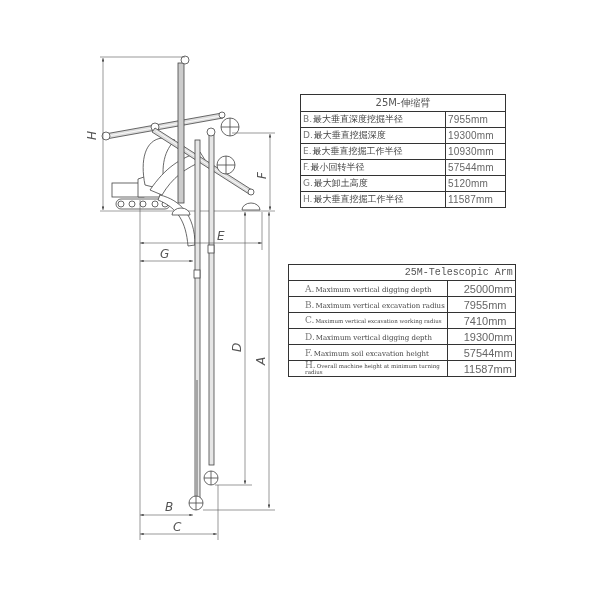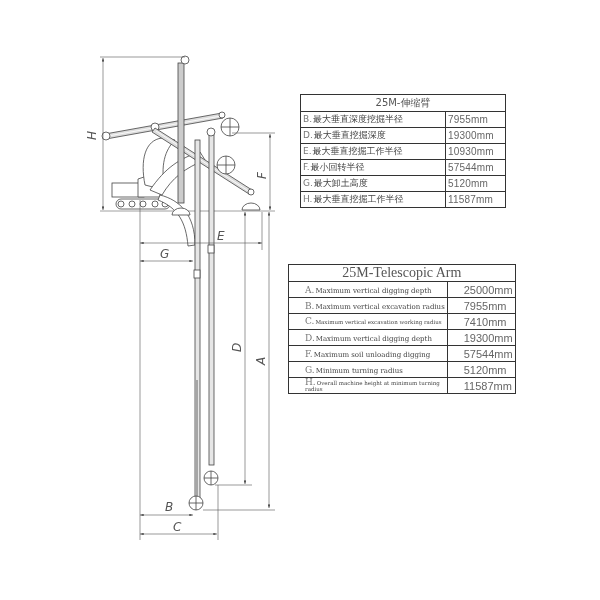--- a/index.html
+++ b/index.html
@@ -6,21 +6,21 @@
     body { width:600px; height:600px; position:relative; overflow:hidden; font-family:"DejaVu Sans", sans-serif; }
     #diagram { position:absolute; left:0; top:0; width:600px; height:600px; }
     .spec-table { position:absolute; border-collapse:collapse; background:#fff; color:#444; }
     .spec-table td, .spec-table th { border:1px solid #333; padding:0 2px; white-space:nowrap; overflow:hidden; }
     .spec-table th { font-weight:normal; text-align:center; color:#555; }
     #table-cn { left:300px; top:94px; width:206px; }
     #table-cn th { height:16px; font-size:10px; }
     #table-cn td { height:15px; font-size:9px; }
     #table-cn td.val { width:55px; font-size:10px; color:#666; font-family:"Liberation Sans", sans-serif; letter-spacing:0.2px; }
     #table-en { left:288px; top:264px; width:208px; }
-    #table-en th { height:15px; font-size:14px; font-family:Liberation Serif, serif; }
+    #table-en th { height:15px; font-size:10px; font-family:Liberation Mono, monospace;text-align:right; }
     #table-en td { height:15px; font-size:7px; font-family:"DejaVu Serif", serif;padding-left:16px; }
     #table-en td.small { font-size:5.5px; line-height:6px; }
     #table-en td.val { width:58px; font-size:11px; color:#666; font-family:"Liberation Sans", sans-serif; }
     .letter { font-size:9px; color:#777; margin-right:1px; }
     .dim-label { font-family:"DejaVu Sans", sans-serif; font-style:italic; fill:#555; font-size:12px; }
   </style>
 </head>
 <body>
 
 <svg id="diagram" viewBox="0 0 600 600" xmlns="http://www.w3.org/2000/svg">
@@ -181,25 +181,21 @@
       </tr>
   <tr>
         <td class="small" style="white-space:normal"><span class="letter">C.</span><span>Maximum vertical excavation working radius</span></td>
         <td class="val">7410mm</td>
       </tr>
   <tr>
         <td><span class="letter">D.</span><span>Maximum vertical digging depth</span></td>
         <td class="val">19300mm</td>
       </tr>
   <tr>
-        <td><span class="letter">F.</span><span>Maximum soil unloading digging</span></td>
+        <td><span class="letter">F.</span><span>Maximum soil excavation height</span></td>
         <td class="val">57544mm</td>
-      </tr>
-  <tr>
-        <td><span class="letter">G.</span><span>Minimum turning radius</span></td>
-        <td class="val">5120mm</td>
       </tr>
   <tr>
         <td class="small" style="white-space:normal"><span class="letter">H.</span><span>Overall machine height at minimum turning radius</span></td>
         <td class="val">11587mm</td>
       </tr>
 </tbody>
   </table>
 
 </body></html>

